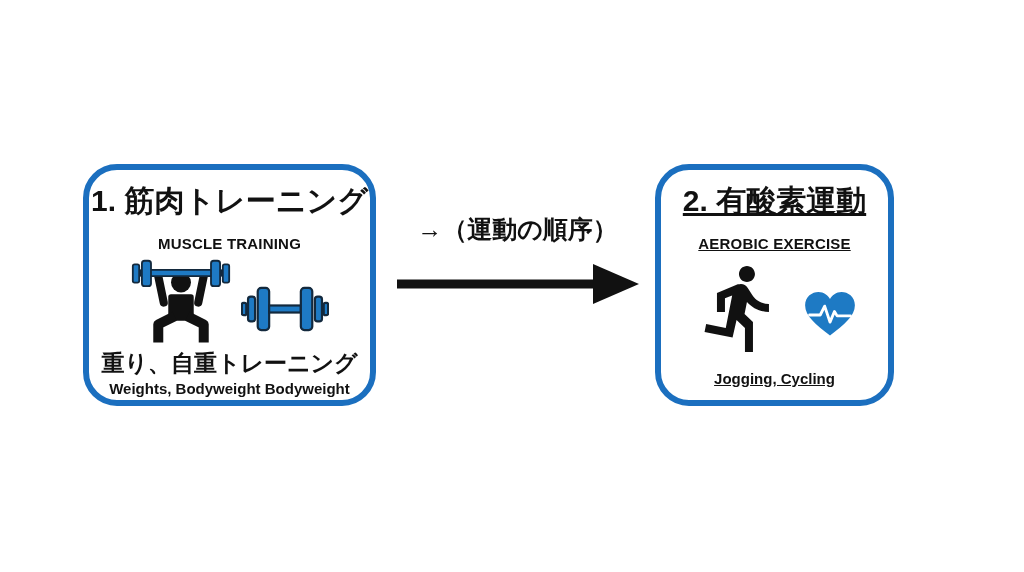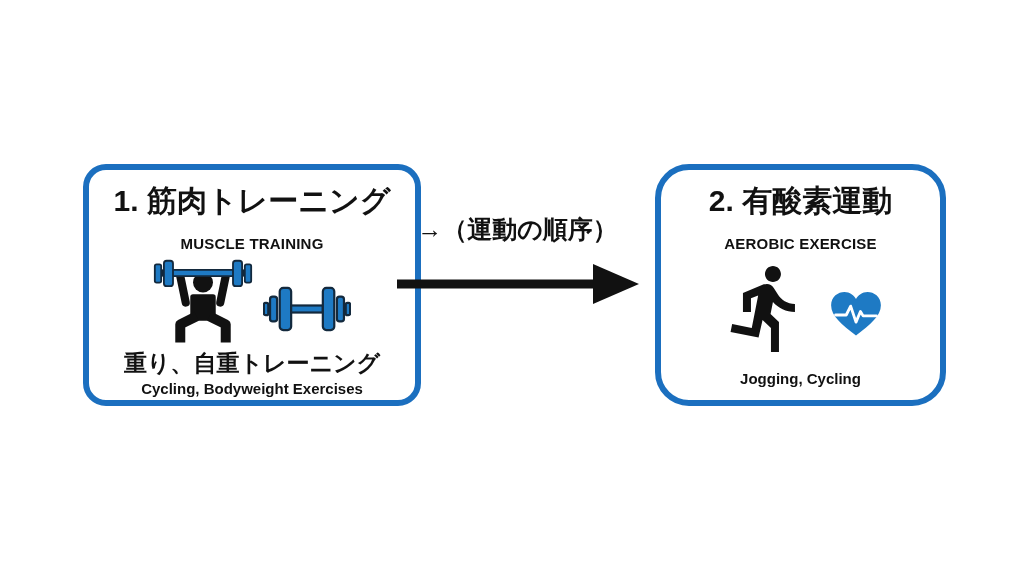--- a/index.html
+++ b/index.html
@@ -5,22 +5,22 @@
   html,body{margin:0;padding:0;background:#ffffff;}
   .stage{
     position:relative;width:1024px;height:572px;background:#ffffff;overflow:hidden;
     font-family:"Liberation Sans",sans-serif;color:#111;
   }
   .card{
     position:absolute;top:164px;height:242px;background:#ffffff;
     border:6px solid #1b6fbf;border-radius:34px;box-sizing:border-box;
     display:flex;flex-direction:column;align-items:center;text-align:center;
   }
-  .card--left{left:83px;width:338px;border-radius:23px;}
-  .card--right{left:655px;width:291px;}
+  .card--left{left:83px;width:293px;}
+  .card--right{left:655px;width:239px;text-decoration:underline;}
   .card-title{
     margin-top:14px;font-size:30px;font-weight:bold;line-height:1.15;white-space:nowrap;
   }
   .card-subtitle{
     margin-top:16px;font-size:15px;font-weight:bold;letter-spacing:.2px;white-space:nowrap;
   }
   .icon-row{
     flex:1;display:flex;align-items:center;justify-content:center;width:100%;
   }
   .card--left .icon-row{gap:10px;}
@@ -71,21 +71,21 @@
             <rect x="19" y="7" width="13" height="48" rx="4"></rect>
             <rect x="32" y="27" width="36" height="8"></rect>
             <rect x="68" y="7" width="13" height="48" rx="4"></rect>
             <rect x="84" y="17" width="8" height="28" rx="3"></rect>
             <rect x="94" y="24" width="5" height="14" rx="2"></rect>
           </g>
         </svg>
       </span>
     </div>
     <div class="caption-jp">重り、自重トレーニング</div>
-    <div class="caption-en">Cycling, Bodyweight Exercises</div>
+    <div class="caption-en">Weights, Bodyweight Bodyweight</div>
   </div>
 
   <div class="seq-label">→（運動の順序）</div>
   <span class="flow-arrow">
     <svg width="245" height="44" viewBox="0 0 245 44">
       <line x1="2" y1="22" x2="206" y2="22" stroke="#111" stroke-width="9"></line>
       <polygon points="198,2 244,22 198,42" fill="#111"></polygon>
     </svg>
   </span>
 

